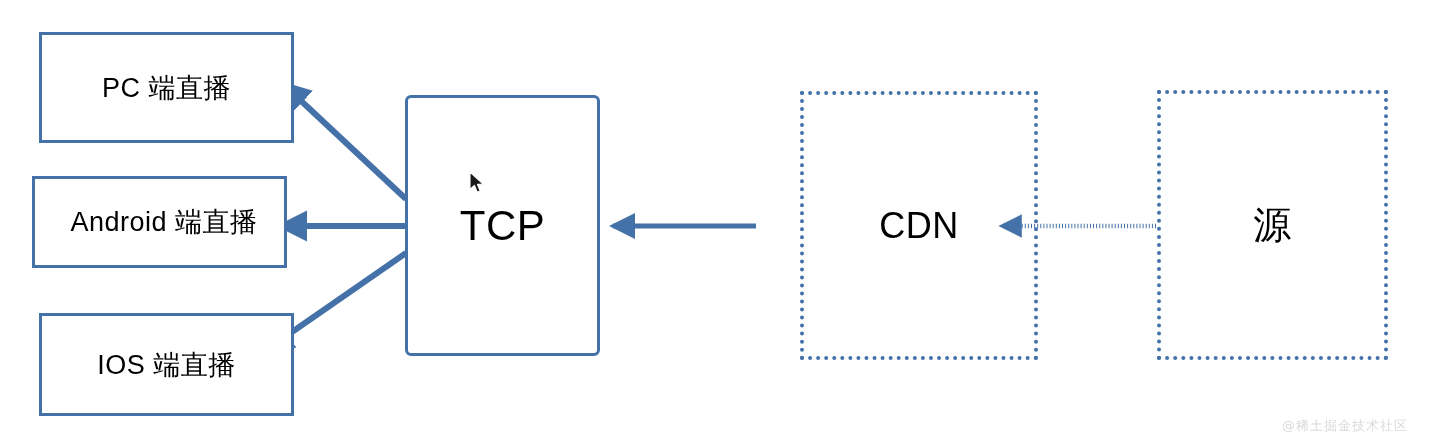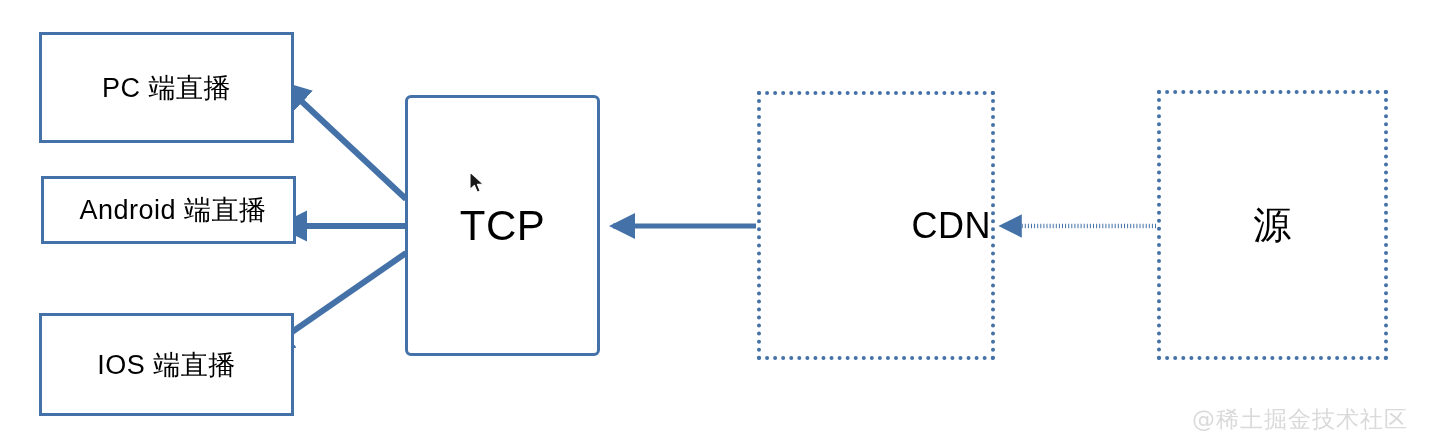--- a/index.html
+++ b/index.html
@@ -42,38 +42,38 @@
     border-radius: 6px;
   }
   .dotted-box {
     border: 4px dotted #4472a8;
     background: transparent;
   }
   .node-label {
     letter-spacing: 0.5px;
   }
   #node-pc     { left: 15px;   top: 32px;  width: 255px; height: 111px; }
-  #node-android{ left: 17px;   top: 176px; width: 255px; height: 68px; padding-left: 9px;  }
+  #node-android{ left: 8px;   top: 176px; width: 255px; height: 92px; padding-left: 9px;  }
   #node-ios    { left: 15px;   top: 313px; width: 255px; height: 103px; }
   #node-tcp    { left: 405px;  top: 95px;  width: 195px; height: 261px; }
-  #node-cdn    { left: 757px;  top: 91px;  width: 238px; height: 269px; justify-content: flex-end; }
+  #node-cdn    { left: 800px;  top: 91px;  width: 238px; height: 269px; }
   #node-source { left: 1157px; top: 90px;  width: 231px; height: 270px; }
 
   #node-pc .node-label,
   #node-android .node-label,
   #node-ios .node-label { font-size: 27px; }
   #node-tcp .node-label { font-size: 42px; }
   #node-cdn .node-label { font-size: 36px; }
   #node-source .node-label { font-size: 38px; }
 
   #watermark {
     position: absolute;
     right: 24px;
     bottom: 12px;
-    font-size: 23px;
+    font-size: 13px;
     color: #dadada;
     font-family: "DejaVu Sans", sans-serif;
     letter-spacing: 1px;
     user-select: none;
   }
   #cursor {
     position: absolute;
     left: 469px;
     top: 171px;
     width: 18px;

